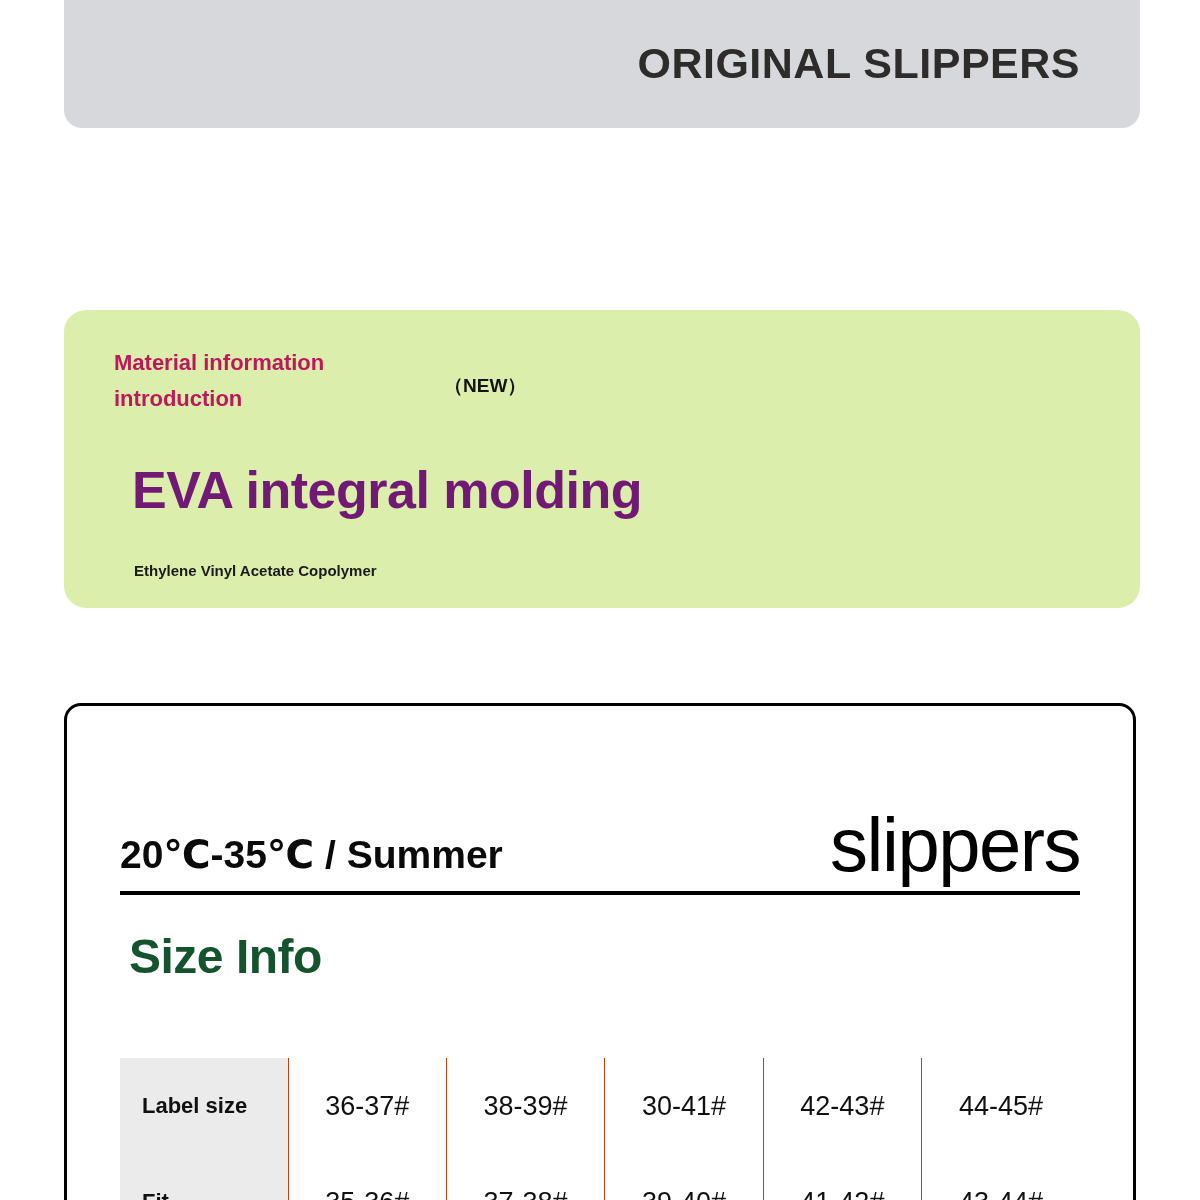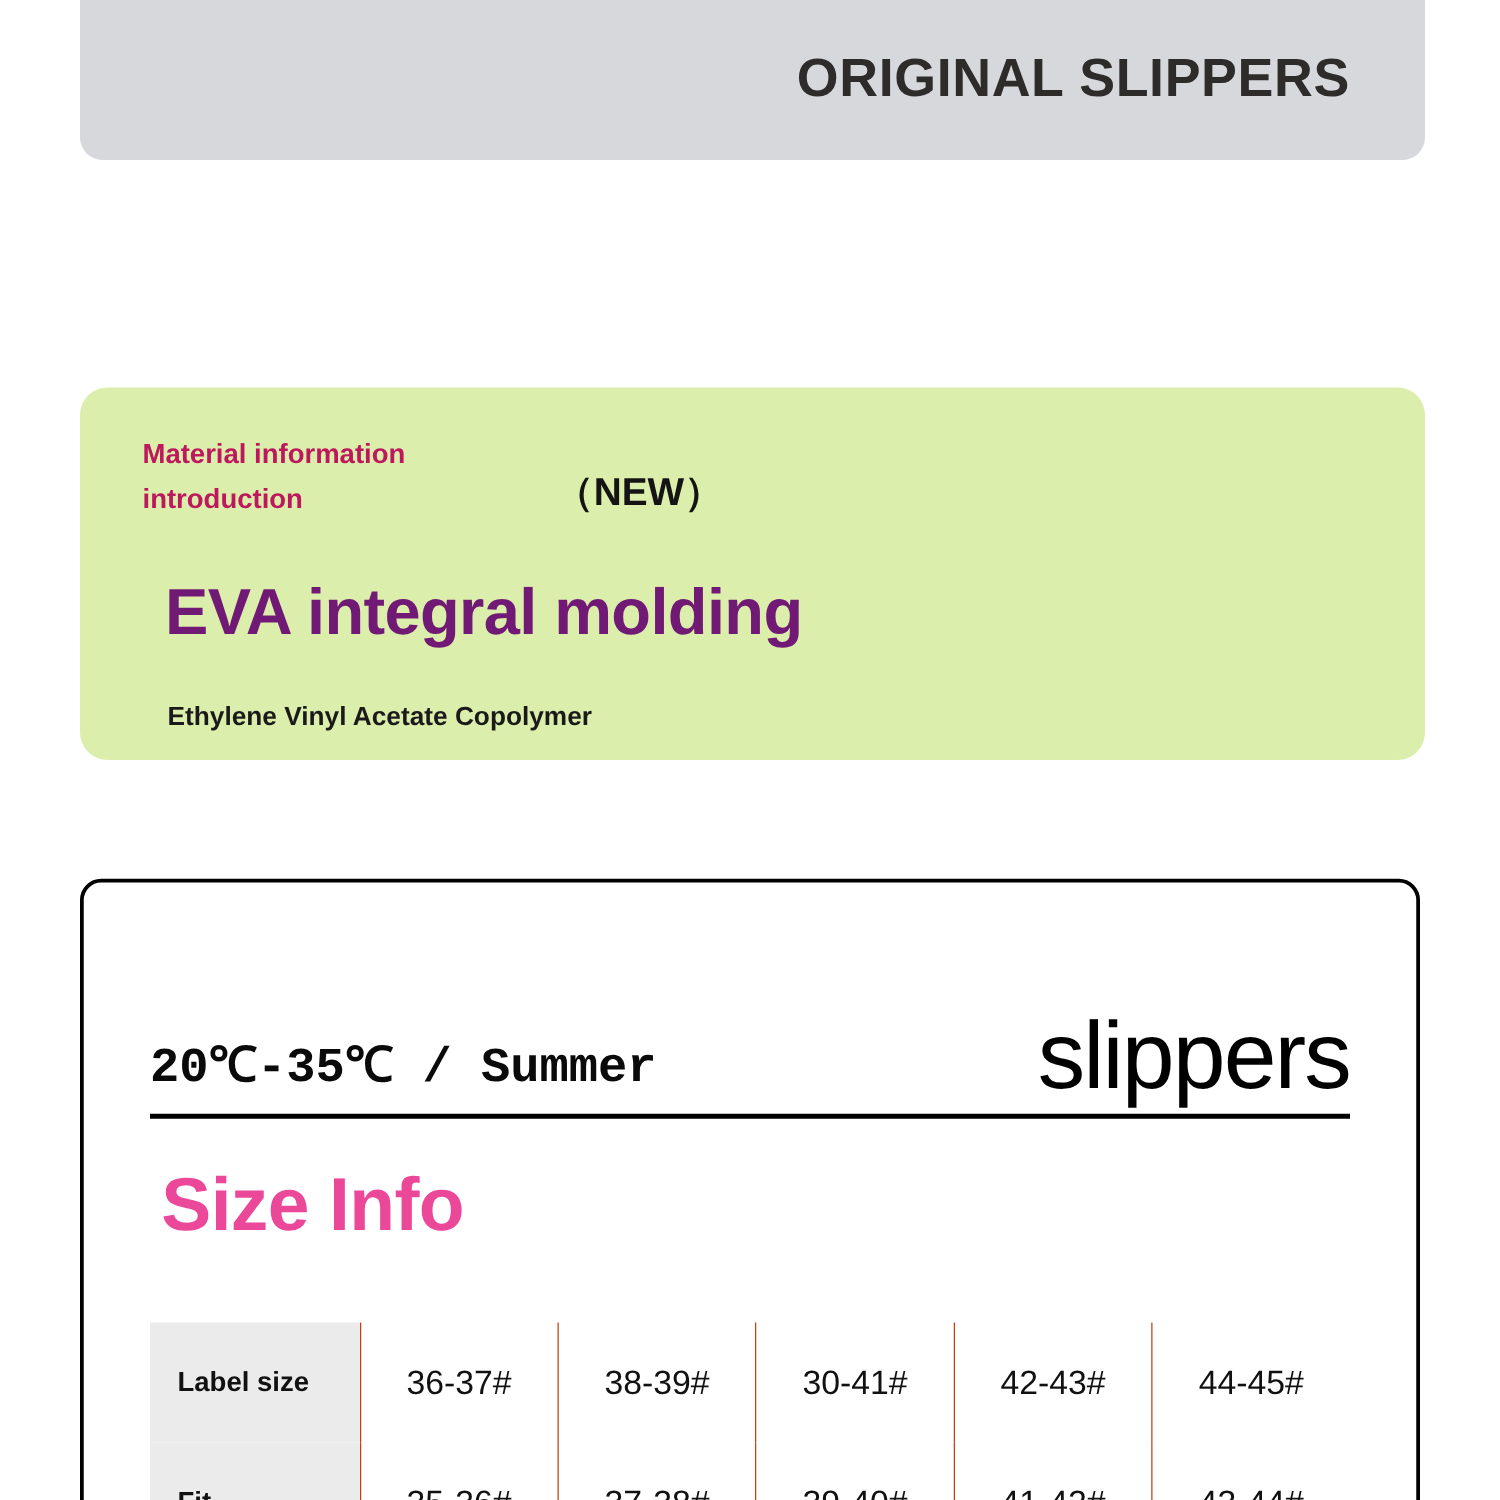--- a/index.html
+++ b/index.html
@@ -65,42 +65,42 @@
     width: 330px;
     font-size: 22px;
     font-weight: 700;
     line-height: 1.62;
     color: #be185d;
   }
   .material-new {
     position: absolute;
     left: 330px;
     top: 28px;
-    font-size: 31px;
+    font-size: 19px;
     font-weight: 600;
     color: #141414;
     white-space: nowrap;
     text-align: center;
   }
   .material-title {
     position: absolute;
     left: 68px;
     top: 132px;
     font-size: 52px;
     font-weight: 700;
     letter-spacing: -0.5px;
     color: #701a75;
     white-space: nowrap;
     margin-top: 18px;
   }
   .material-sub {
     position: absolute;
     left: 70px;
     top: 252px;
-    font-size: 21px;
+    font-size: 15px;
     font-weight: 700;
     color: #1a1a1a;
     white-space: nowrap;
   }
 
   
   .size-card {
     position: absolute;
     left: 64px;
     top: 703px;
@@ -119,21 +119,20 @@
     height: 92px;
   }
   .season-temp {
     position: absolute;
     left: 0;
     bottom: 6px;
     font-size: 39px;
     font-weight: 700;
     color: #0a0a0a;
     white-space: nowrap;
-    font-family: Liberation Mono, monospace;
   }
   .season-word {
     position: absolute;
     right: 0;
     bottom: 0;
     font-size: 76px;
     font-weight: 400;
     letter-spacing: -1.5px;
     color: #000000;
     line-height: 1;
@@ -145,24 +144,24 @@
     top: 185px;
     width: 960px;
     height: 4px;
     background: #000000;
   }
 
   .size-heading {
     position: absolute;
     left: 62px;
     top: 223px;
-    font-size: 60px;
+    font-size: 48px;
     font-weight: 700;
     letter-spacing: -0.5px;
-    color: #ec4899;
+    color: #14532d;
     white-space: nowrap;
   }
 
   
   .size-table {
     position: absolute;
     left: 53px;
     top: 352px;
     width: 960px;
     border-collapse: collapse;

